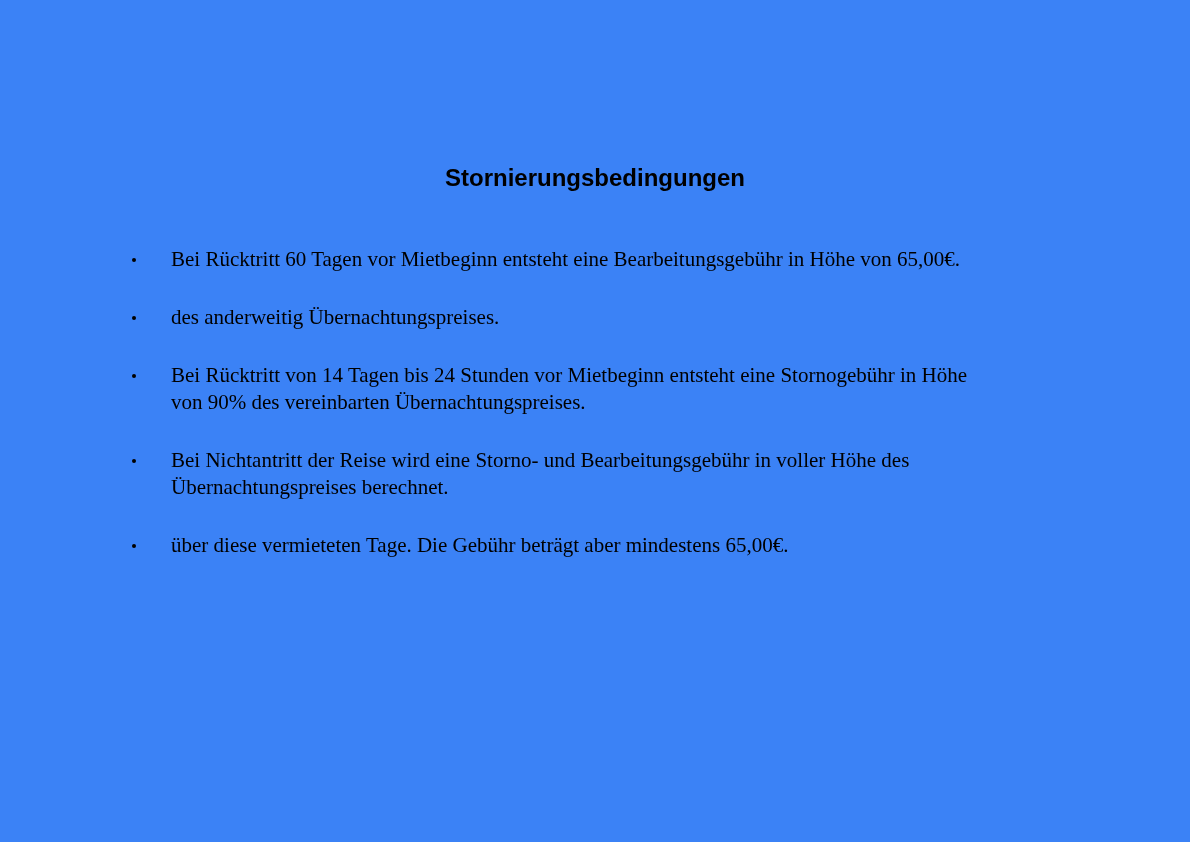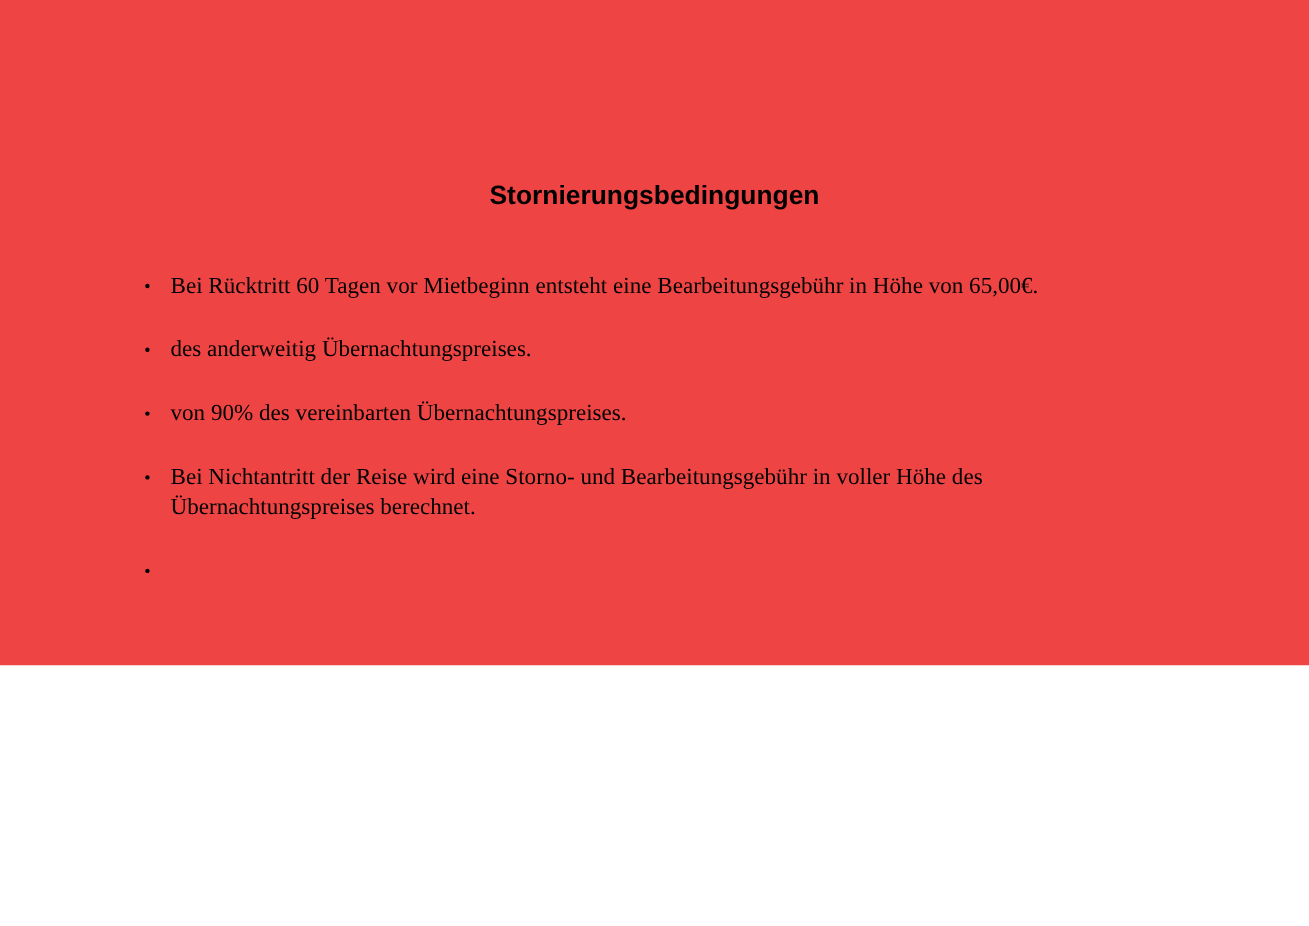--- a/index.html
+++ b/index.html
@@ -4,22 +4,22 @@
   <style>
     * { box-sizing: border-box; }
     html, body {
       margin: 0;
       padding: 0;
       background: #ffffff;
     }
     .page {
       position: relative;
       width: 1190px;
-      height: 605px;
-      background: #ef4444;
+      height: 842px;
+      background: #3b82f6;
       color: #000000;
       overflow: hidden;
     }
     .doc-title {
       position: absolute;
       top: 164px;
       left: 0;
       width: 100%;
       margin: 0;
       text-align: center;
@@ -51,20 +51,21 @@
       left: -23px;
       top: 12px;
       width: 4px;
       height: 4px;
       border-radius: 50%;
       background: #000000;
     }
     .line {
       display: block;
       white-space: nowrap;
+      margin-left: 16px;
     }
   </style>
 </head>
 <body>
 
 <div class="page">
 
   <h1 class="doc-title">Stornierungsbedingungen</h1>
 
   <ul class="bullet-list">
@@ -74,28 +75,30 @@
       <span class="line">Bei Rücktritt 60 Tagen vor Mietbeginn entsteht eine Bearbeitungsgebühr in Höhe von 65,00€.</span>
     </li>
 
     <li>
       <span class="dot"></span>
       <span class="line">des anderweitig Übernachtungspreises.</span>
     </li>
 
     <li>
       <span class="dot"></span>
+      <span class="line">Bei Rücktritt von 14 Tagen bis 24 Stunden vor Mietbeginn entsteht eine Stornogebühr in Höhe</span>
       <span class="line">von 90% des vereinbarten Übernachtungspreises.</span>
     </li>
 
     <li>
       <span class="dot"></span>
       <span class="line">Bei Nichtantritt der Reise wird eine Storno- und Bearbeitungsgebühr in voller Höhe des</span>
       <span class="line">Übernachtungspreises berechnet.</span>
     </li>
 
     <li>
       <span class="dot"></span>
+      <span class="line">über diese vermieteten Tage. Die Gebühr beträgt aber mindestens 65,00€.</span>
     </li>
 
   </ul>
 
 </div>
 
 </body></html>

